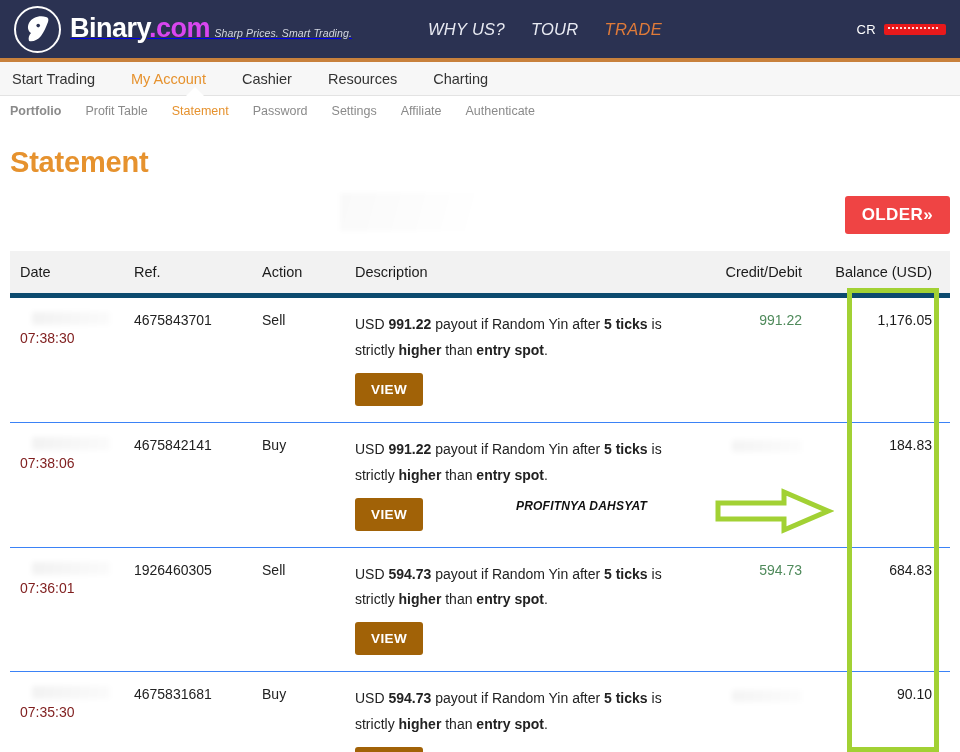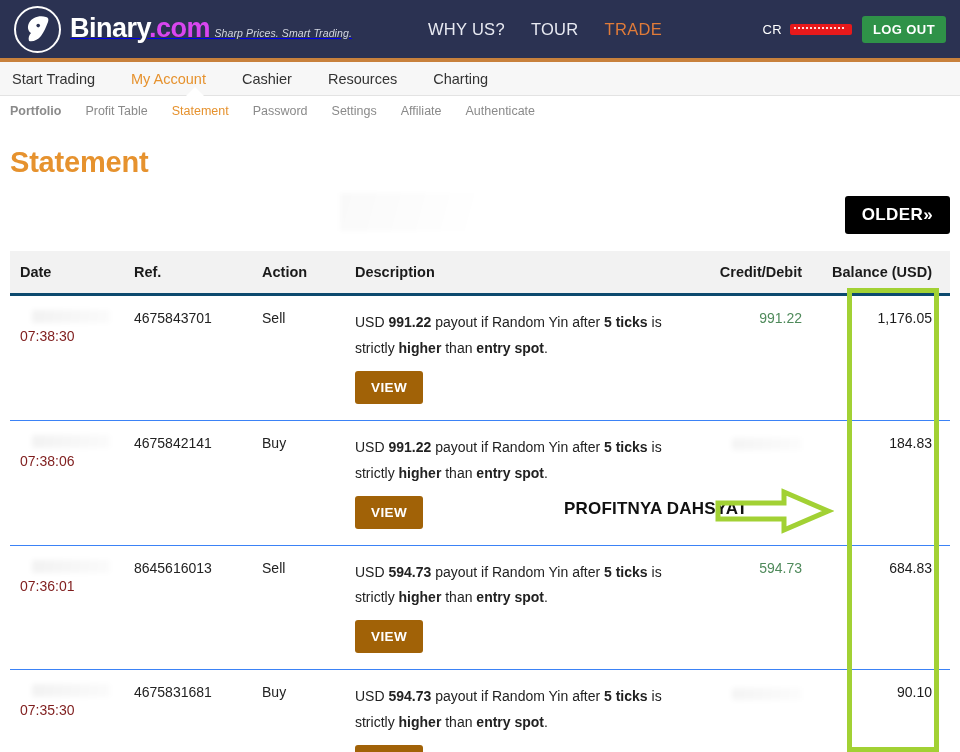--- a/index.html
+++ b/index.html
@@ -44,20 +44,21 @@
   }
   .brand-name .dotcom { color: #d946ef; }
   .brand-tag {
     font-size: 10.5px; color: #d3d6e2; font-style: italic;
     letter-spacing: 0.1px; margin-top: 2px;
   }
 
   .topnav {
     display: flex; align-items: center; gap: 26px;
     margin-left: 76px;
+    font-style: italic;
   }
   .topnav a {
     color: #e8eaf2; font-size: 16.5px; text-decoration: none;
     letter-spacing: 0.3px; text-align: center; line-height: 1.15;
   }
   .topnav a.two-line { white-space: pre-line; }
   .topnav a.accent { color: #e07b39; }
 
   .account-zone {
     margin-left: auto; display: flex; align-items: center; gap: 10px;
@@ -130,21 +131,21 @@
     margin-top: 20px;
     letter-spacing: -0.2px;
   }
 
   .toolbar {
     height: 72px;
     display: flex; align-items: center; justify-content: flex-end;
     position: relative;
   }
   .older-btn {
-    background: #000000; color: #ffffff;
+    background: #ef4444; color: #ffffff;
     font-size: 17px; font-weight: bold; letter-spacing: .4px;
     padding: 9px 17px; border: none; border-radius: 3px;
     cursor: pointer;
   }
   .ghost-smudge {
     position: absolute;
     left: 330px; top: 14px;
     width: 200px; height: 38px;
     background: linear-gradient(105deg, rgba(0,0,0,0.022), rgba(0,0,0,0.0) 70%);
     filter: blur(2px);
@@ -155,24 +156,24 @@
   table.statement {
     width: 100%;
     border-collapse: collapse;
     font-size: 14px;
     color: #222222;
   }
   table.statement thead th {
     background: #f2f2f2;
     text-align: left;
     font-size: 14.5px;
-    font-weight: bold;
+    font-weight: normal;
     color: #1b1b1b;
     padding: 13px 0 13px 0;
-    border-bottom: 3px solid #0c4a6e;
+    border-bottom: 5px solid #0c4a6e;
   }
   table.statement thead th.num { text-align: right; }
   table.statement tbody td {
     padding: 14px 0 16px 0;
     vertical-align: top;
     border-bottom: 1px solid #3b82f6;
   }
   table.statement tbody tr:last-child td { border-bottom: none; }
 
   .c-date   { width: 120px; padding-left: 10px !important; }
@@ -209,22 +210,22 @@
     background: linear-gradient(100deg, rgba(0,0,0,0.045), rgba(0,0,0,0.012));
     filter: blur(2.6px);
     border-radius: 2px;
     vertical-align: middle;
   }
   .balance-val { font-size: 14px; color: #1b1b1b; }
 
   
   .annot-note {
     position: absolute;
-    left: 564px; top: 499px;
-    font-size: 17px; font-weight: bold; 
+    left: 516px; top: 499px;
+    font-size: 12px; font-weight: bold; font-style: italic;
     color: #111111; letter-spacing: .2px;
     white-space: nowrap;
   }
   .annot-box {
     position: absolute;
     left: 847px; top: 288px;
     width: 92px; height: 464px;
     border: 5px solid #a2d134;
     pointer-events: none;
   }
@@ -260,21 +261,20 @@
 
     <nav class="topnav">
       <a href="#">WHY US?</a>
       <a href="#">TOUR</a>
       <a href="#" class="accent">TRADE</a>
     </nav>
 
     <div class="account-zone">
       <span class="acct-label">CR</span>
         <span class="acct-redaction"></span>
-      <button class="logout-btn">LOG OUT</button>
     </div>
   </div>
 
   <div class="subnav">
     <a href="#">Start Trading</a>
     <a href="#" class="active">My Account</a>
     <a href="#">Cashier</a>
     <a href="#">Resources</a>
     <a href="#">Charting</a>
     <span class="subnav-caret"></span>
@@ -331,21 +331,21 @@
             <td class="c-action">Buy</td>
             <td class="c-desc"><div class="desc-line"><span>USD </span><b>991.22</b><span> payout if Random Yin after </span><b>5 ticks</b><span> is strictly </span><b>higher</b><span> than </span><b>entry spot</b><span>.</span></div><button class="view-btn">VIEW</button></td>
             <td class="c-credit"><span class="credit-redacted"></span></td>
             <td class="c-balance"><span class="balance-val">184.83</span></td>
           </tr>
           <tr>
             <td class="c-date">
               <span class="date-redacted"></span>
               <span class="date-time">07:36:01</span>
             </td>
-            <td class="c-ref">8645616013</td>
+            <td class="c-ref">1926460305</td>
             <td class="c-action">Sell</td>
             <td class="c-desc"><div class="desc-line"><span>USD </span><b>594.73</b><span> payout if Random Yin after </span><b>5 ticks</b><span> is strictly </span><b>higher</b><span> than </span><b>entry spot</b><span>.</span></div><button class="view-btn">VIEW</button></td>
             <td class="c-credit"><span class="credit-val">594.73</span></td>
             <td class="c-balance"><span class="balance-val">684.83</span></td>
           </tr>
           <tr>
             <td class="c-date">
               <span class="date-redacted"></span>
               <span class="date-time">07:35:30</span>
             </td>

